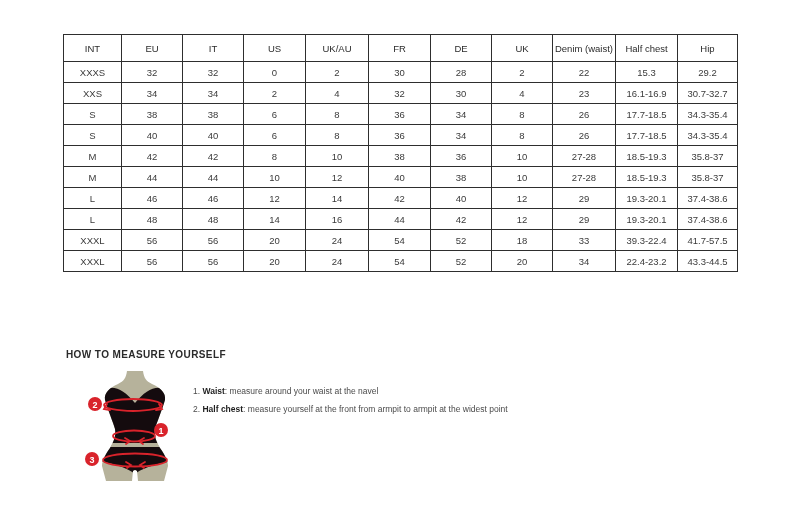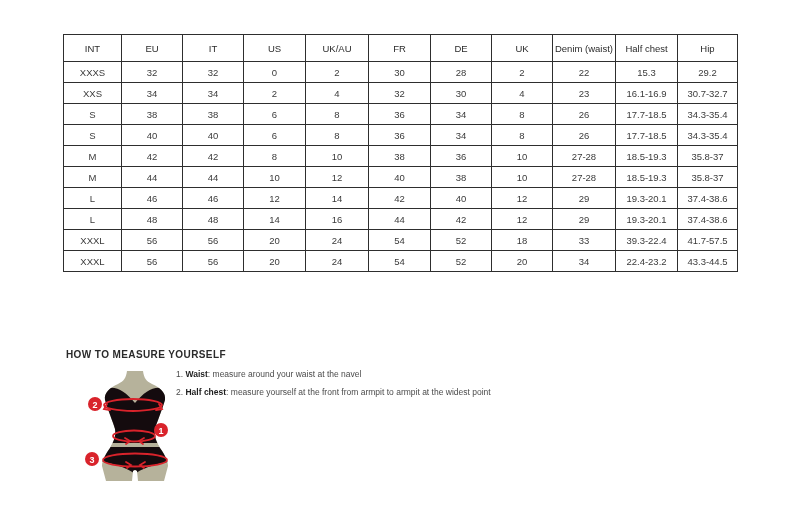--- a/index.html
+++ b/index.html
@@ -52,21 +52,21 @@
   .figure-wrap {
     position: absolute;
     left: 80px; top: 369px;
     width: 112px; height: 118px;
   }
   .figure-wrap svg { display: block; width: 112px; height: 118px; }
 
   ol.steps {
     position: absolute;
     left: 176px; top: 369px;
-    margin: 0; padding: 0;
+    margin: 17px; padding: 0;
     list-style: none;
   }
   ol.steps li {
     font-size: 8.5px;
     color: #4b4b4b;
     line-height: 11px;
     margin-bottom: 6.5px;
     white-space: nowrap;
   }
   ol.steps li b { color: #1f1f1f; }

